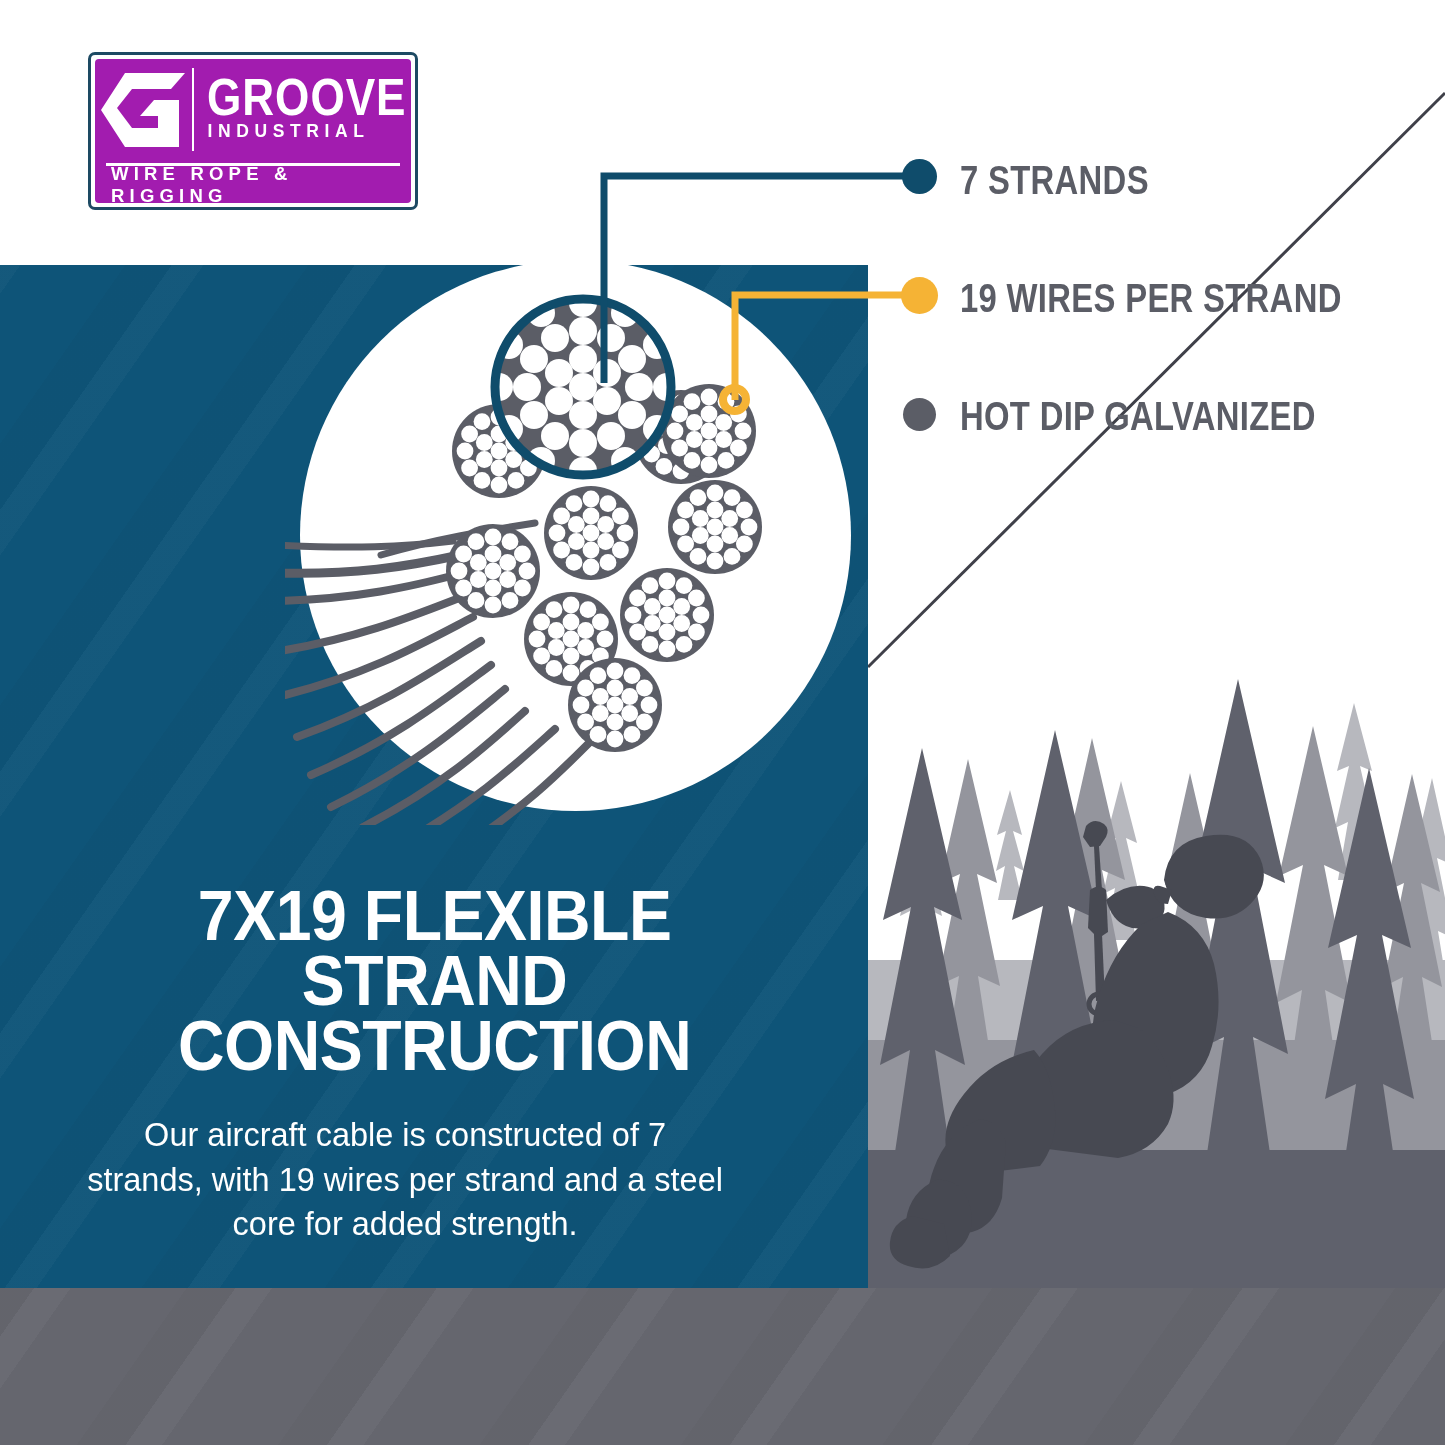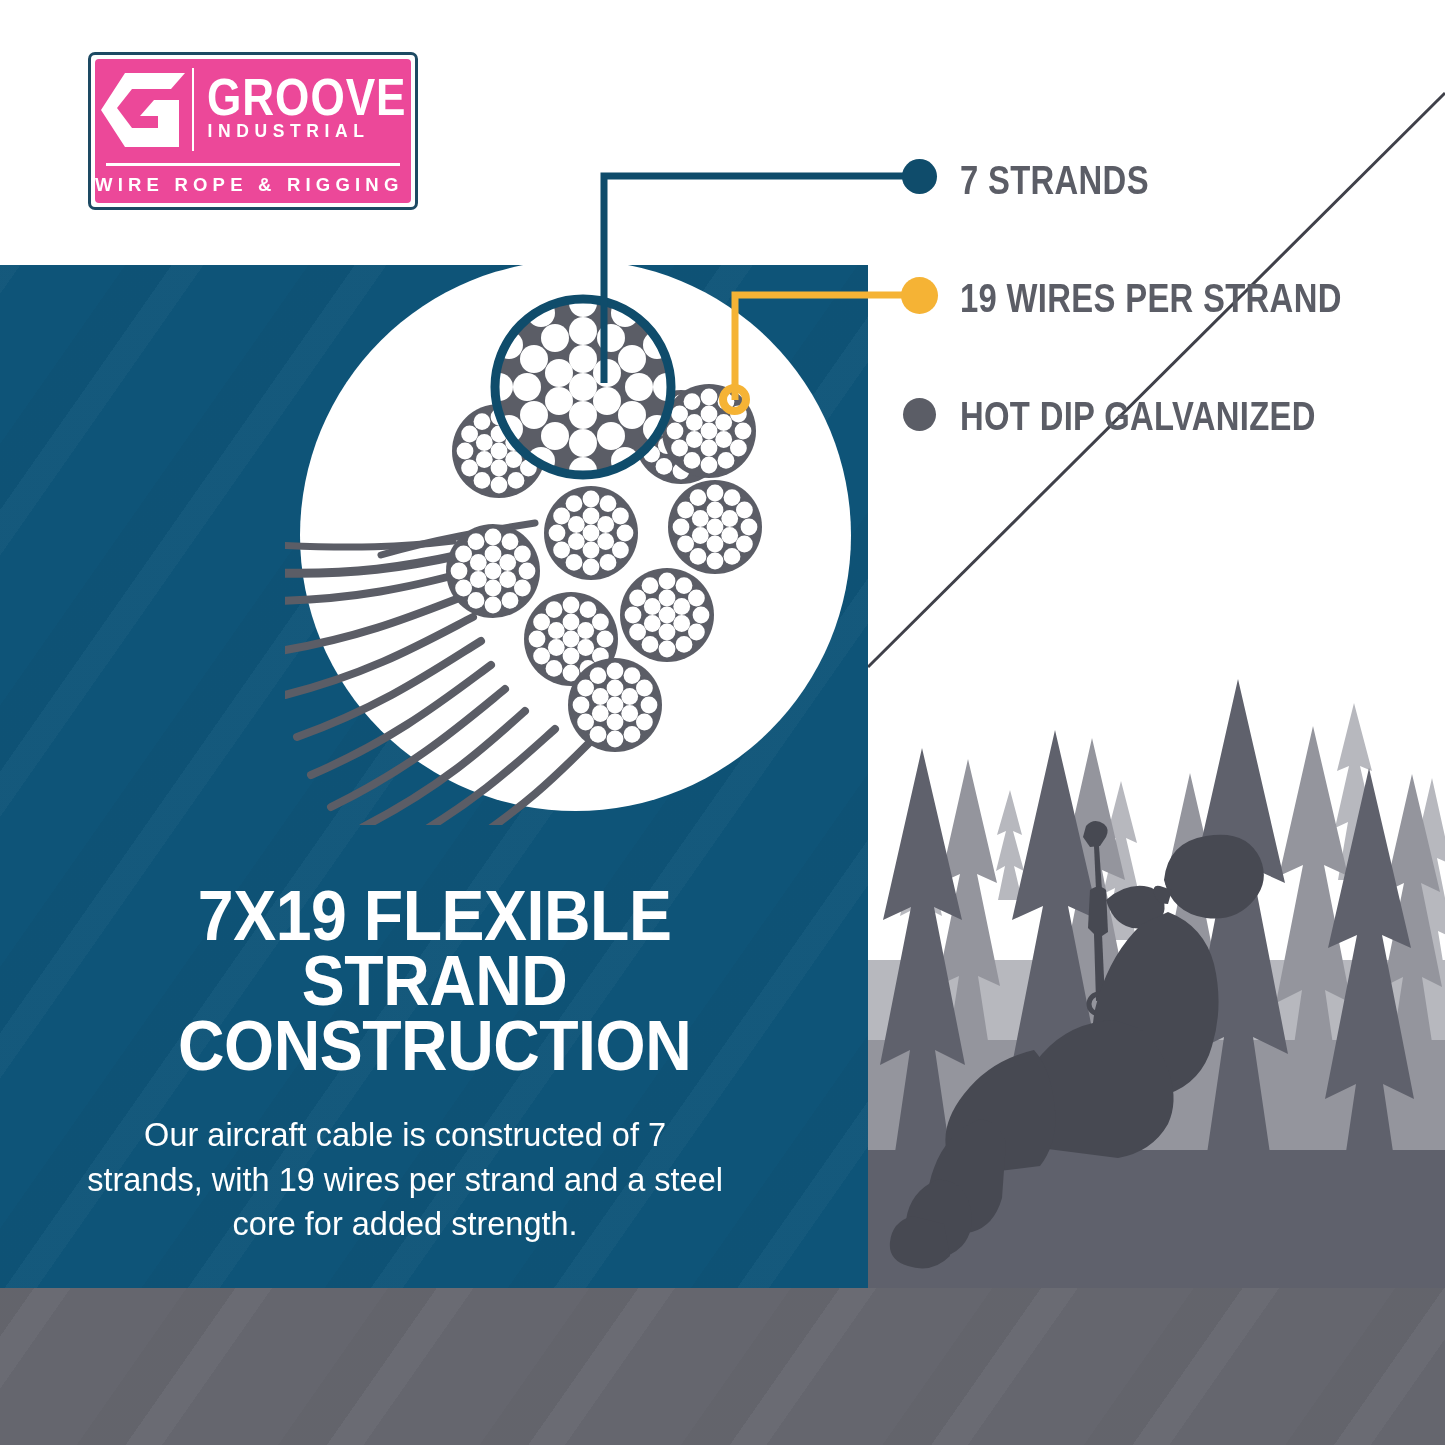--- a/index.html
+++ b/index.html
@@ -2,30 +2,30 @@
 <html><head>
 <meta charset="utf-8">
 <style>
   html,body{margin:0;padding:0;background:#fff;}
   body{font-family:"Liberation Sans",sans-serif;}
   #stage{position:relative;width:1445px;height:1445px;overflow:hidden;background:#ffffff;}
 
   
   .logo-wrap{position:absolute;left:88px;top:52px;width:330px;height:158px;}
   .logo-outer{position:absolute;inset:0;border:3px solid #1D4A63;border-radius:7px;background:#fff;}
-  .logo-inner{position:absolute;left:7px;top:7px;right:7px;bottom:7px;background:#ec4899;border-radius:4px;}
+  .logo-inner{position:absolute;left:7px;top:7px;right:7px;bottom:7px;background:#a21caf;border-radius:4px;}
   .logo-top{position:absolute;left:0;top:0;right:0;height:101px;display:flex;}
   .logo-mark{width:110px;display:flex;align-items:center;justify-content:center;}
   .logo-divider{width:3px;background:#ffffff;margin:9px 0;}
   .logo-words{flex:1;display:flex;flex-direction:column;justify-content:center;padding-left:13px;}
   .logo-groove{color:#fff;font-weight:bold;font-size:45px;line-height:0.95;letter-spacing:1px;
      transform:scaleY(1.16) scaleX(0.98);transform-origin:left center;}
   .logo-industrial{color:#fff;font-weight:bold;font-size:17.5px;letter-spacing:5.6px;margin-top:2px;}
   .logo-rule{position:absolute;left:11px;right:11px;top:104px;height:3px;background:#ffffff;}
-  .logo-tag{position:absolute;left:0;right:0;top:107px;height:37px;display:flex;align-items:center;justify-content:flex-start;}
+  .logo-tag{position:absolute;left:16px;right:0;top:107px;height:37px;display:flex;align-items:center;justify-content:flex-start;}
   .logo-tag span{color:#fff;font-weight:bold;font-size:18.5px;letter-spacing:5.2px;}
 
   
   .blue-panel{position:absolute;left:0;top:265px;width:868px;height:1023px;background:#0E5478;overflow:hidden;}
   .blue-panel .stripes{position:absolute;inset:-40%;
     background:repeating-linear-gradient(-55deg,rgba(255,255,255,.028) 0 26px,rgba(0,0,0,.022) 26px 64px,rgba(255,255,255,0) 64px 150px);}
   .white-circle{position:absolute;left:300px;top:260px;width:551px;height:551px;border-radius:50%;background:#ffffff;}
 
   
   .headline{position:absolute;left:85px;top:884px;width:760px;z-index:6;text-align:center;}

